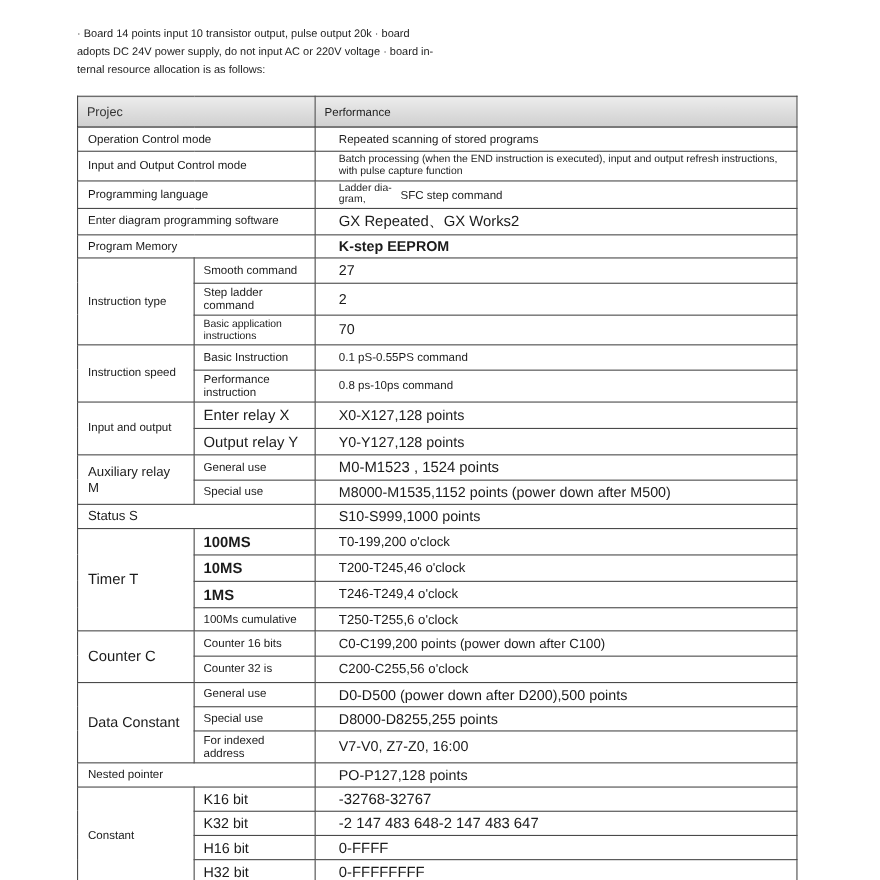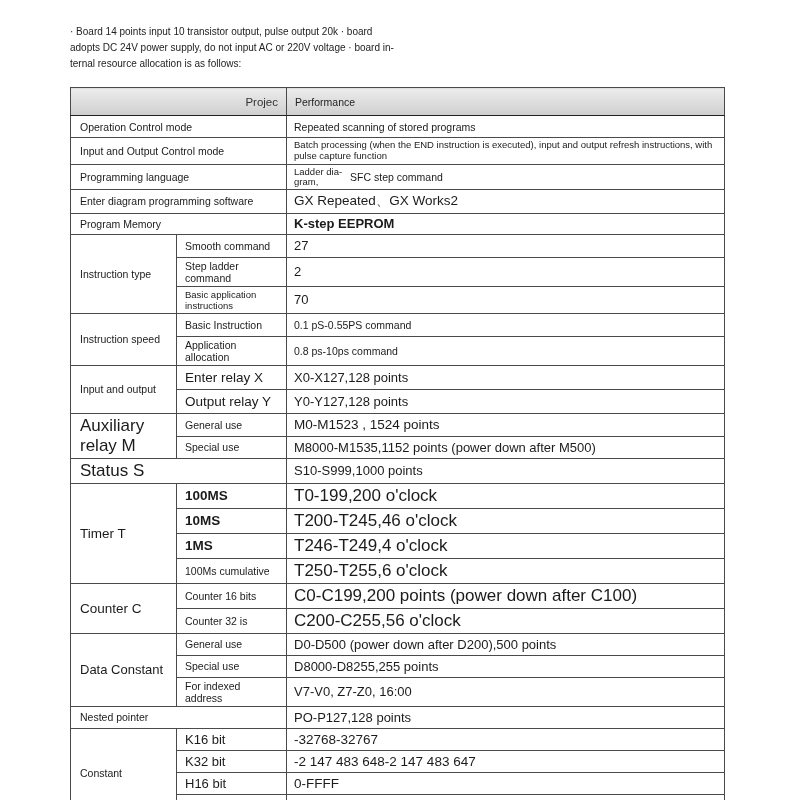--- a/index.html
+++ b/index.html
@@ -15,27 +15,27 @@
   table{border-collapse:collapse;width:100%;table-layout:fixed;}
   td,th{
     border:1px solid #4a4a4a;padding:2px 8px;overflow:hidden;
     vertical-align:middle;text-align:left;font-weight:normal;
   }
   table{border:1.5px solid #222;}
   thead th{
     background:linear-gradient(#ececec,#cfcfcf);
     border-bottom:1.5px solid #222;
   }
-  .hdr1{text-align:right;font-size:11.5px;color:#333;}
+  .hdr1{text-align:left;font-size:11.5px;color:#333;}
   .hdr2{font-size:10.5px;color:#222;}
   .cat{padding-left:9px;}
-  .val{padding-left:7px;}
+  .val{padding-left:21px;}
   .t9{font-size:9.5px;}
   .t10{font-size:10.5px;margin-top:12px;}
-  .t11{font-size:17px;margin-top:32px;}
+  .t11{font-size:12px;margin-top:32px;}
   .t12{font-size:13px;margin-top:19px;}
   .t13{font-size:13.5px;}
   .b{font-weight:bold;}
   .stacked{
     display:inline-block;white-space:pre-line;line-height:1.05;
     font-size:9.5px;vertical-align:middle;margin-right:8px;
   }
 </style>
 </head>
 <body>
@@ -99,21 +99,21 @@
         <td class="t9">Basic application instructions</td>
         <td class="val t12">70</td>
       </tr>
 
       <tr style="height:23px">
         <td rowspan="2" class="cat t10">Instruction speed</td>
         <td class="t10">Basic Instruction</td>
         <td class="val t10">0.1 pS-0.55PS command</td>
       </tr>
       <tr style="height:23px">
-        <td class="t10">Application allocation</td>
+        <td class="t10">Performance instruction</td>
         <td class="val t10">0.8 ps-10ps command</td>
       </tr>
 
       <tr style="height:24px">
         <td rowspan="2" class="cat t10">Input and output</td>
         <td class="t13">Enter relay X</td>
         <td class="val t12">X0-X127,128 points</td>
       </tr>
       <tr style="height:24px">
         <td class="t13">Output relay Y</td>

